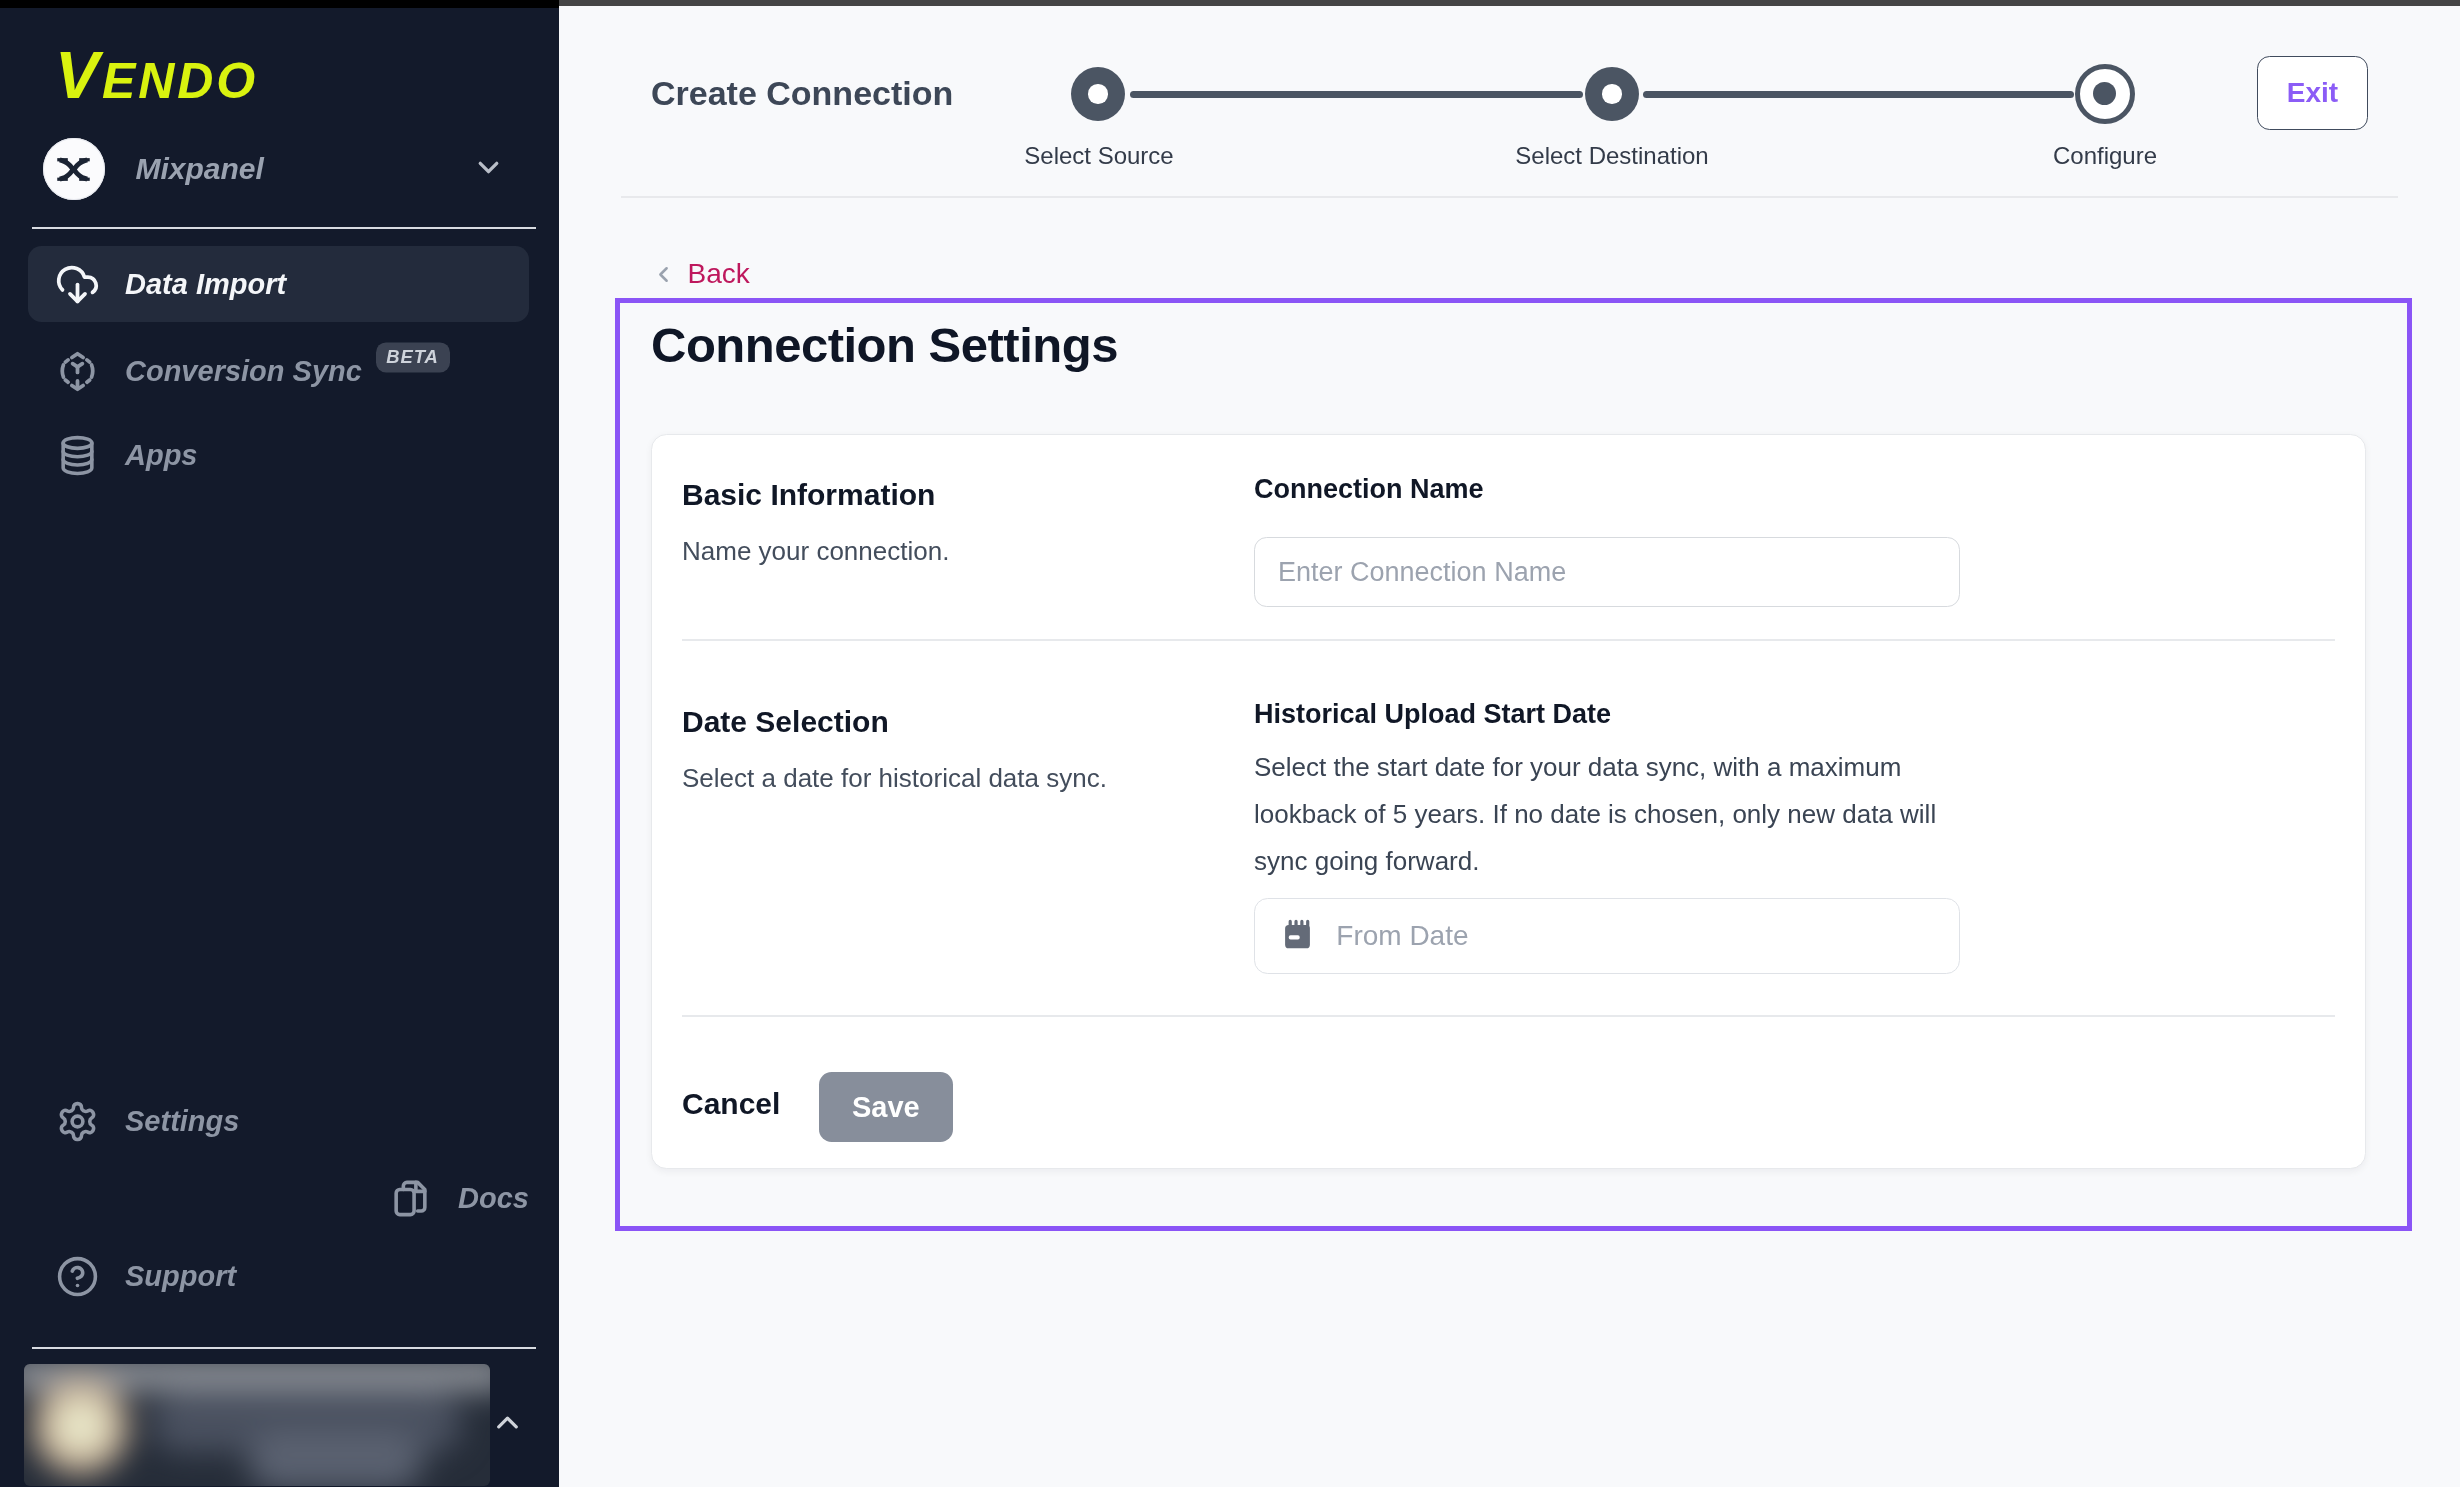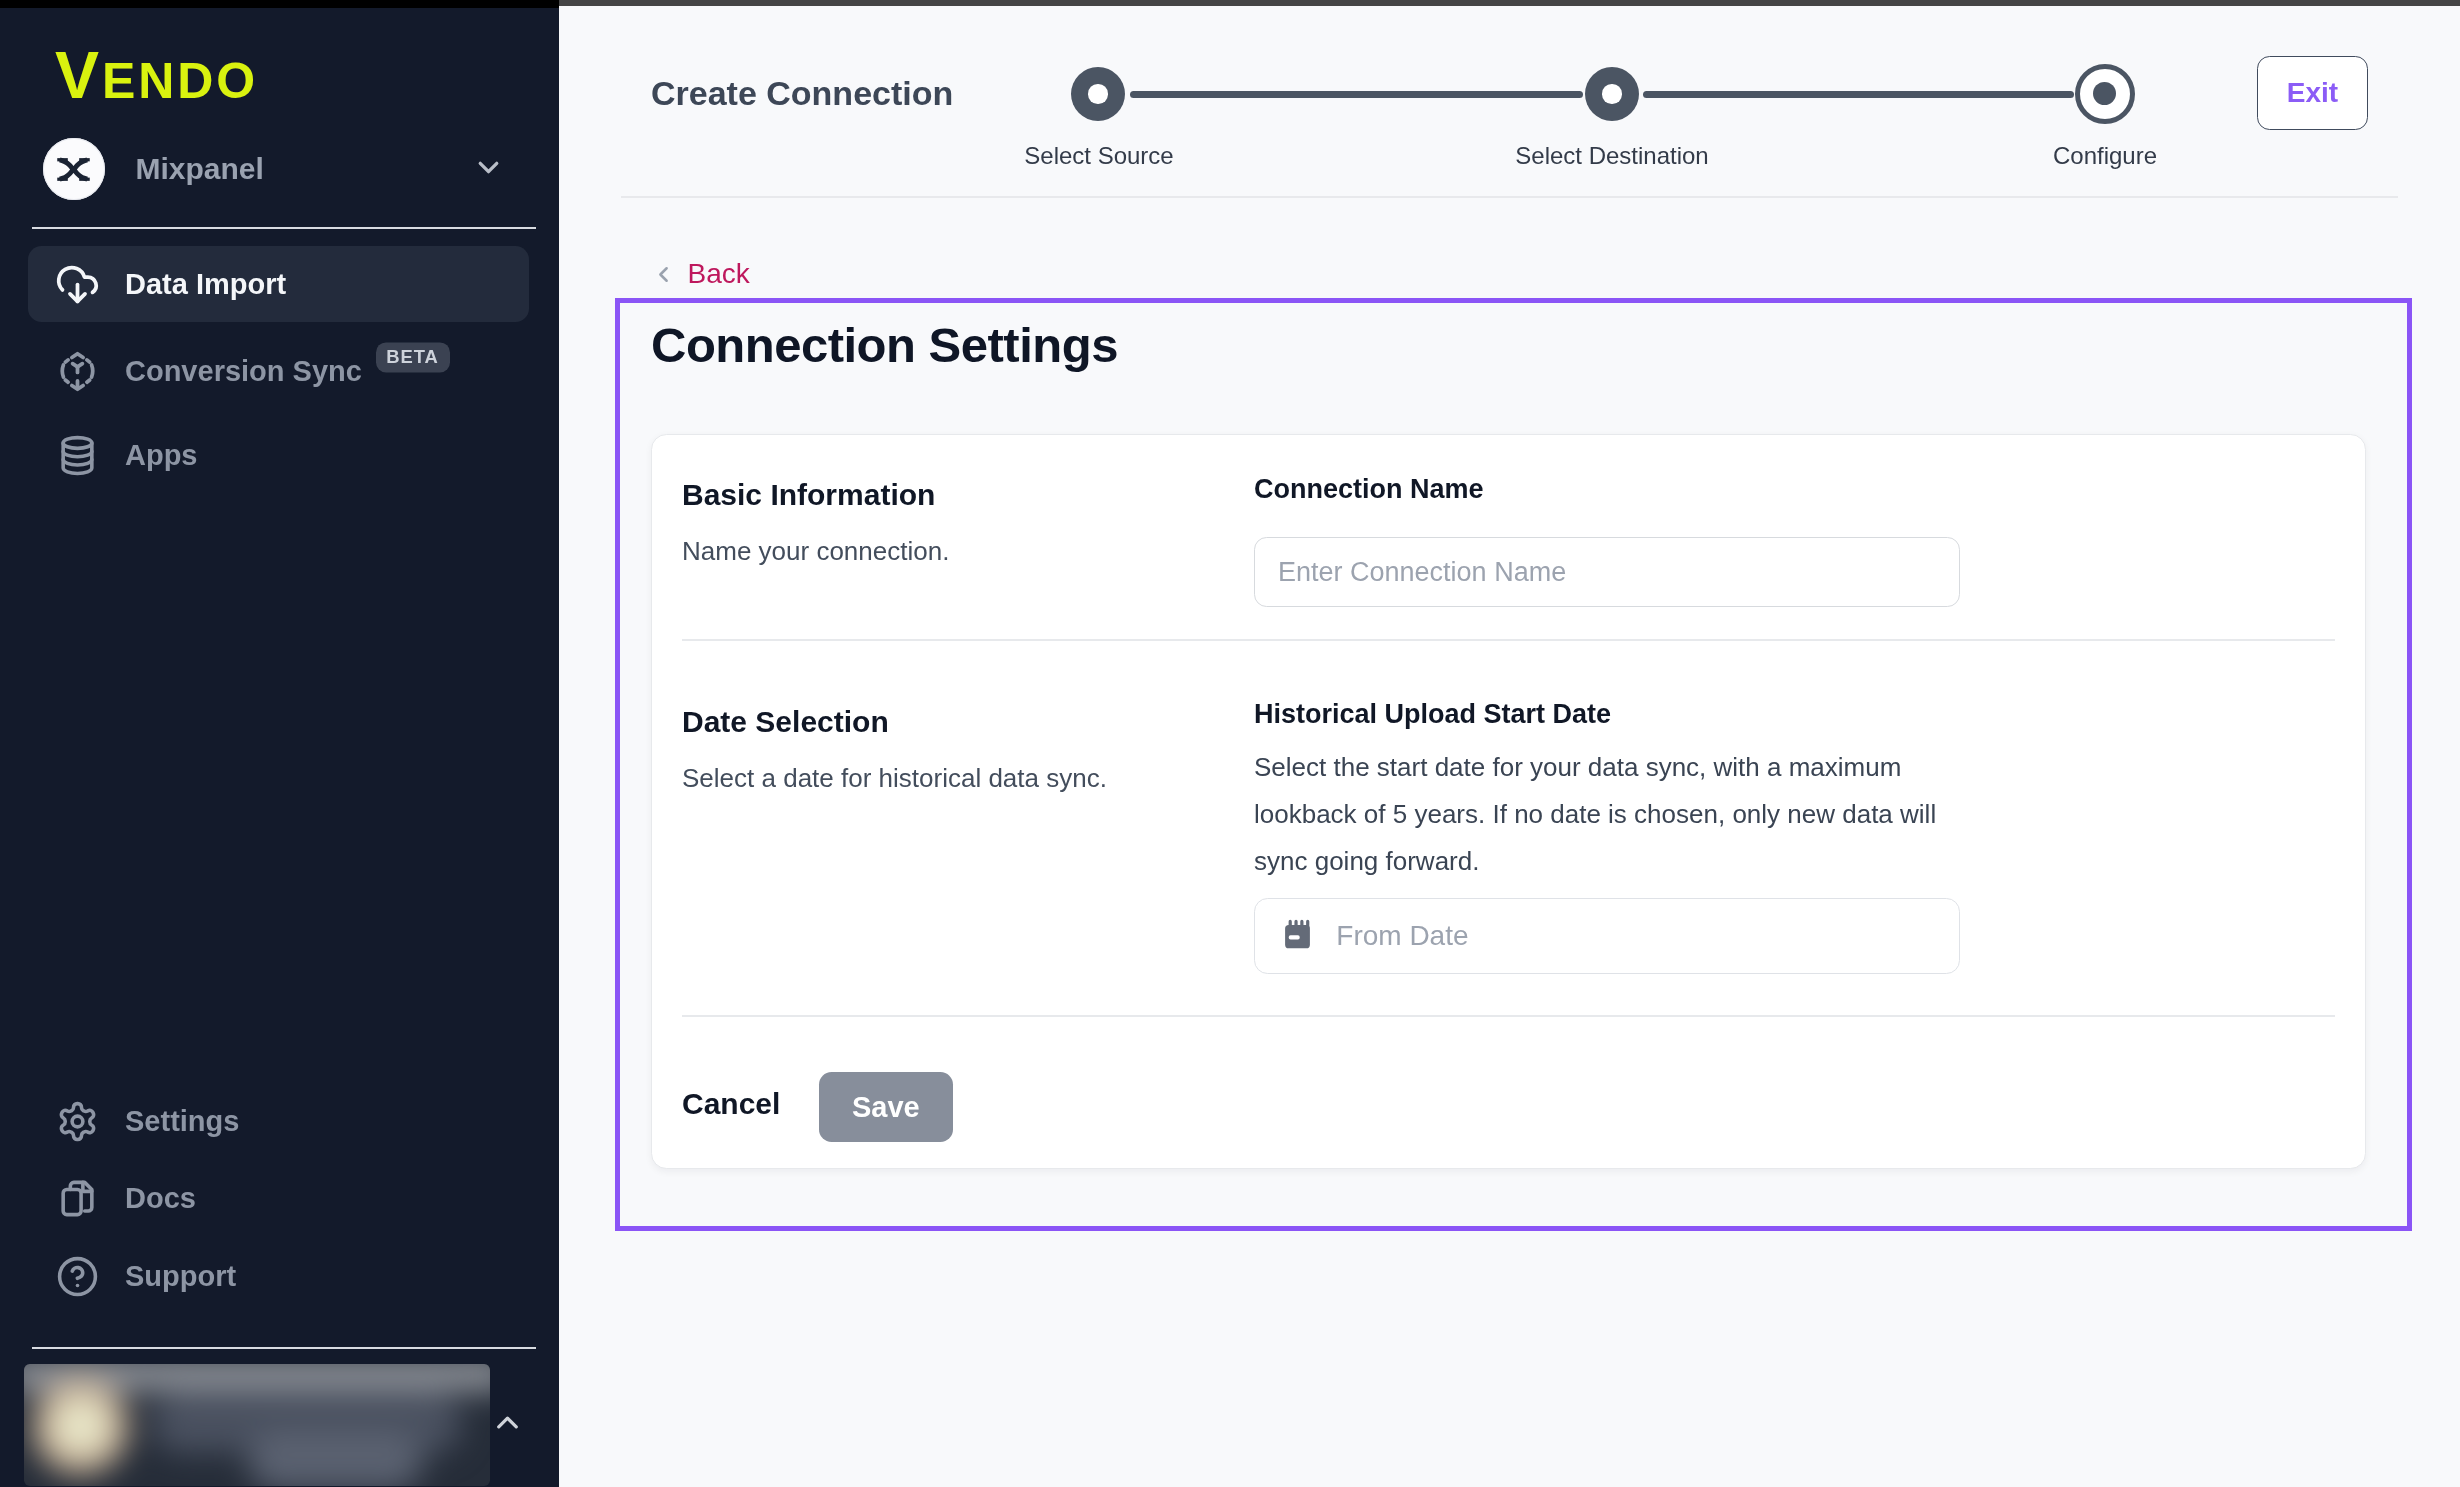--- a/index.html
+++ b/index.html
@@ -4,21 +4,21 @@
 <style>
   * { margin:0; padding:0; box-sizing:border-box; }
   html,body { width:2461px; height:1488px; overflow:hidden; }
   body { font-family:"Liberation Sans","DejaVu Sans",sans-serif; background:#f8f9fb; position:relative; }
 
   
   .top-strip-left { position:absolute; left:0; top:0; width:559px; height:7.8px; background:#000; z-index:30; }
   .top-strip-right { position:absolute; left:559px; top:0; right:0; height:5.8px; background:#454545; z-index:30; }
 
   
-  .sidebar { position:absolute; left:0; top:0; width:559px; height:1488px; background:#131a2b; z-index:10; }
+  .sidebar { position:absolute; left:0; top:0; width:559px; height:1488px; background:#131a2b; z-index:10;font-style:italic; }
   .logo { position:absolute; left:55px; top:37px; display:inline-block; font-weight:800; font-size:50px; letter-spacing:2.9px; color:#d9f20f; }
   .logo::first-letter { font-size:66px; }
 
   .workspace { position:absolute; left:27px; top:134px; width:505px; height:70px; display:flex; align-items:center; cursor:pointer; }
   .ws-avatar { width:62px; height:62px; border-radius:50%; background:#fbfbfd; margin-left:15.5px; display:flex; align-items:center; justify-content:center; box-shadow:0 0 0 1px #e6e8ee inset; }
   .ws-name { margin-left:31px; font-size:30px; font-weight:600; color:#9aa2b0; flex:1; }
   .ws-chevron { margin-right:27px; }
 
   .side-divider { position:absolute; left:32px; width:504px; height:1.9px; background:rgba(233,236,241,0.92); }
   .divider-top { top:227px; }
@@ -162,21 +162,21 @@
   <div class="nav-item" style="top:1083px;">
     <span class="nav-icon">
       <svg width="43" height="43" viewBox="0 0 24 24" fill="none" stroke="#8d95a4" stroke-width="2" stroke-linecap="round" stroke-linejoin="round">
         <path d="M12.22 2h-.44a2 2 0 0 0-2 2v.18a2 2 0 0 1-1 1.73l-.43.25a2 2 0 0 1-2 0l-.15-.08a2 2 0 0 0-2.73.73l-.22.38a2 2 0 0 0 .73 2.73l.15.1a2 2 0 0 1 1 1.72v.51a2 2 0 0 1-1 1.74l-.15.09a2 2 0 0 0-.73 2.73l.22.38a2 2 0 0 0 2.73.73l.15-.08a2 2 0 0 1 2 0l.43.25a2 2 0 0 1 1 1.73V20a2 2 0 0 0 2 2h.44a2 2 0 0 0 2-2v-.18a2 2 0 0 1 1-1.73l.43-.25a2 2 0 0 1 2 0l.15.08a2 2 0 0 0 2.73-.73l.22-.39a2 2 0 0 0-.73-2.73l-.15-.08a2 2 0 0 1-1-1.74v-.5a2 2 0 0 1 1-1.74l.15-.09a2 2 0 0 0 .73-2.73l-.22-.38a2 2 0 0 0-2.73-.73l-.15.08a2 2 0 0 1-2 0l-.43-.25a2 2 0 0 1-1-1.73V4a2 2 0 0 0-2-2z"></path>
         <circle cx="12" cy="12" r="3"></circle>
       </svg>
     </span>
     <span class="nav-label">Settings</span>
   </div>
 
-  <div class="nav-item" style="top:1160px;">
+  <div class="nav-item" style="top:1160px;justify-content:flex-end;">
     <span class="nav-icon">
       <svg width="43" height="43" viewBox="0 0 24 24" fill="none" stroke="#8d95a4" stroke-width="2" stroke-linecap="round" stroke-linejoin="round">
         <path d="M8 7V5a2 2 0 0 1 2-2h6l4 4v10a2 2 0 0 1-2 2h-2"></path>
         <path d="M15 3v5h5"></path>
         <rect x="4" y="7" width="10" height="14" rx="2"></rect>
       </svg>
     </span>
     <span class="nav-label">Docs</span>
   </div>
 

